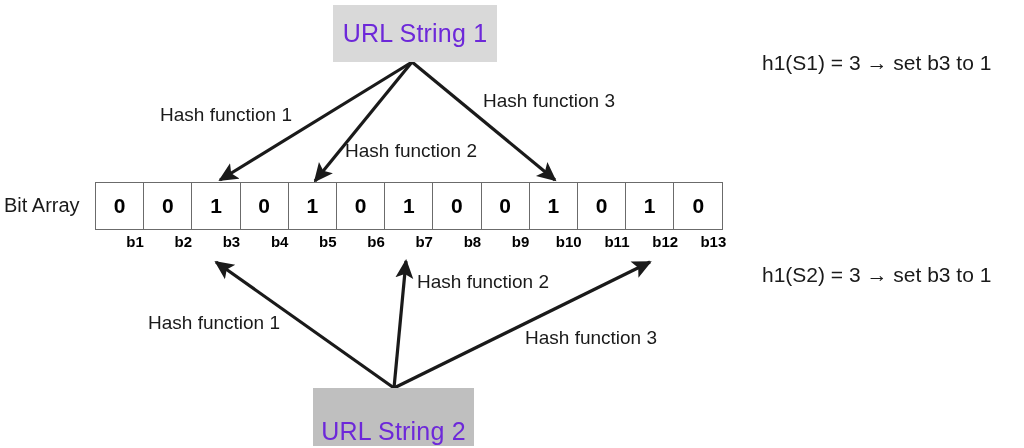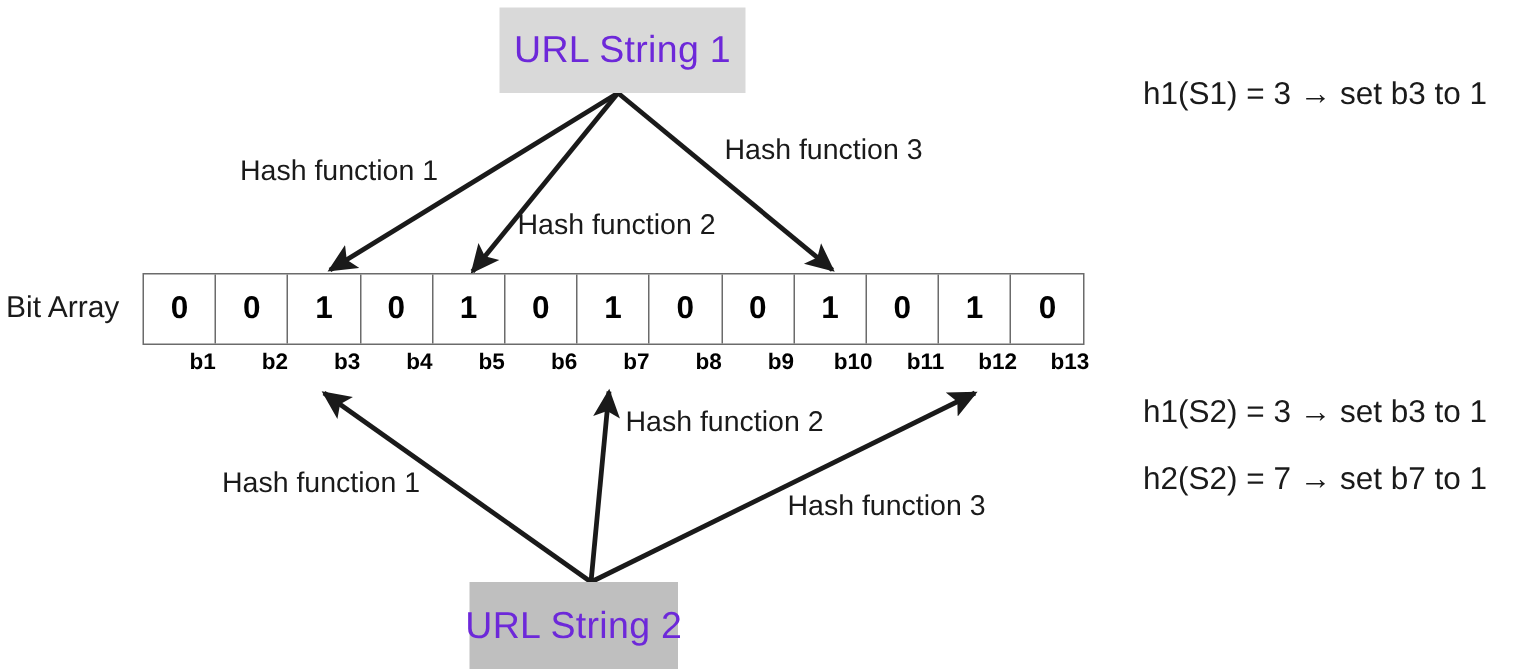--- a/index.html
+++ b/index.html
@@ -36,23 +36,24 @@
   #url-string-1 {
     left: 333px;
     top: 5px;
     width: 164px;
     height: 57px;
     background: #d9d9d9;
   }
   #url-string-2 {
     left: 313px;
     top: 388px;
-    width: 139px;
+    width: 161px;
     height: 58px;
     background: #bfbfbf;
+    align-items: flex-end;
   }
   .edge-label {
     position: absolute;
     font-size: 19px;
     color: #1a1a1a;
     white-space: nowrap;
     line-height: 22px;
   }
   #bit-array-label {
     position: absolute;
@@ -182,16 +183,15 @@
 
   <div class="node-box" id="url-string-2">
     <span>URL String 2</span>
   </div>
 
   <div class="formula-block" id="formulas-s1">
       <div class="formula-line">h1(S1) = 3 → set b3 to 1</div>
     </div>
   <div class="formula-block" id="formulas-s2">
       <div class="formula-line">h1(S2) = 3 → set b3 to 1</div>
-      <div class="formula-line">h2(S2) = 7 → set b7 to 1</div>
     </div>
 
 </div>
 
 </body></html>

